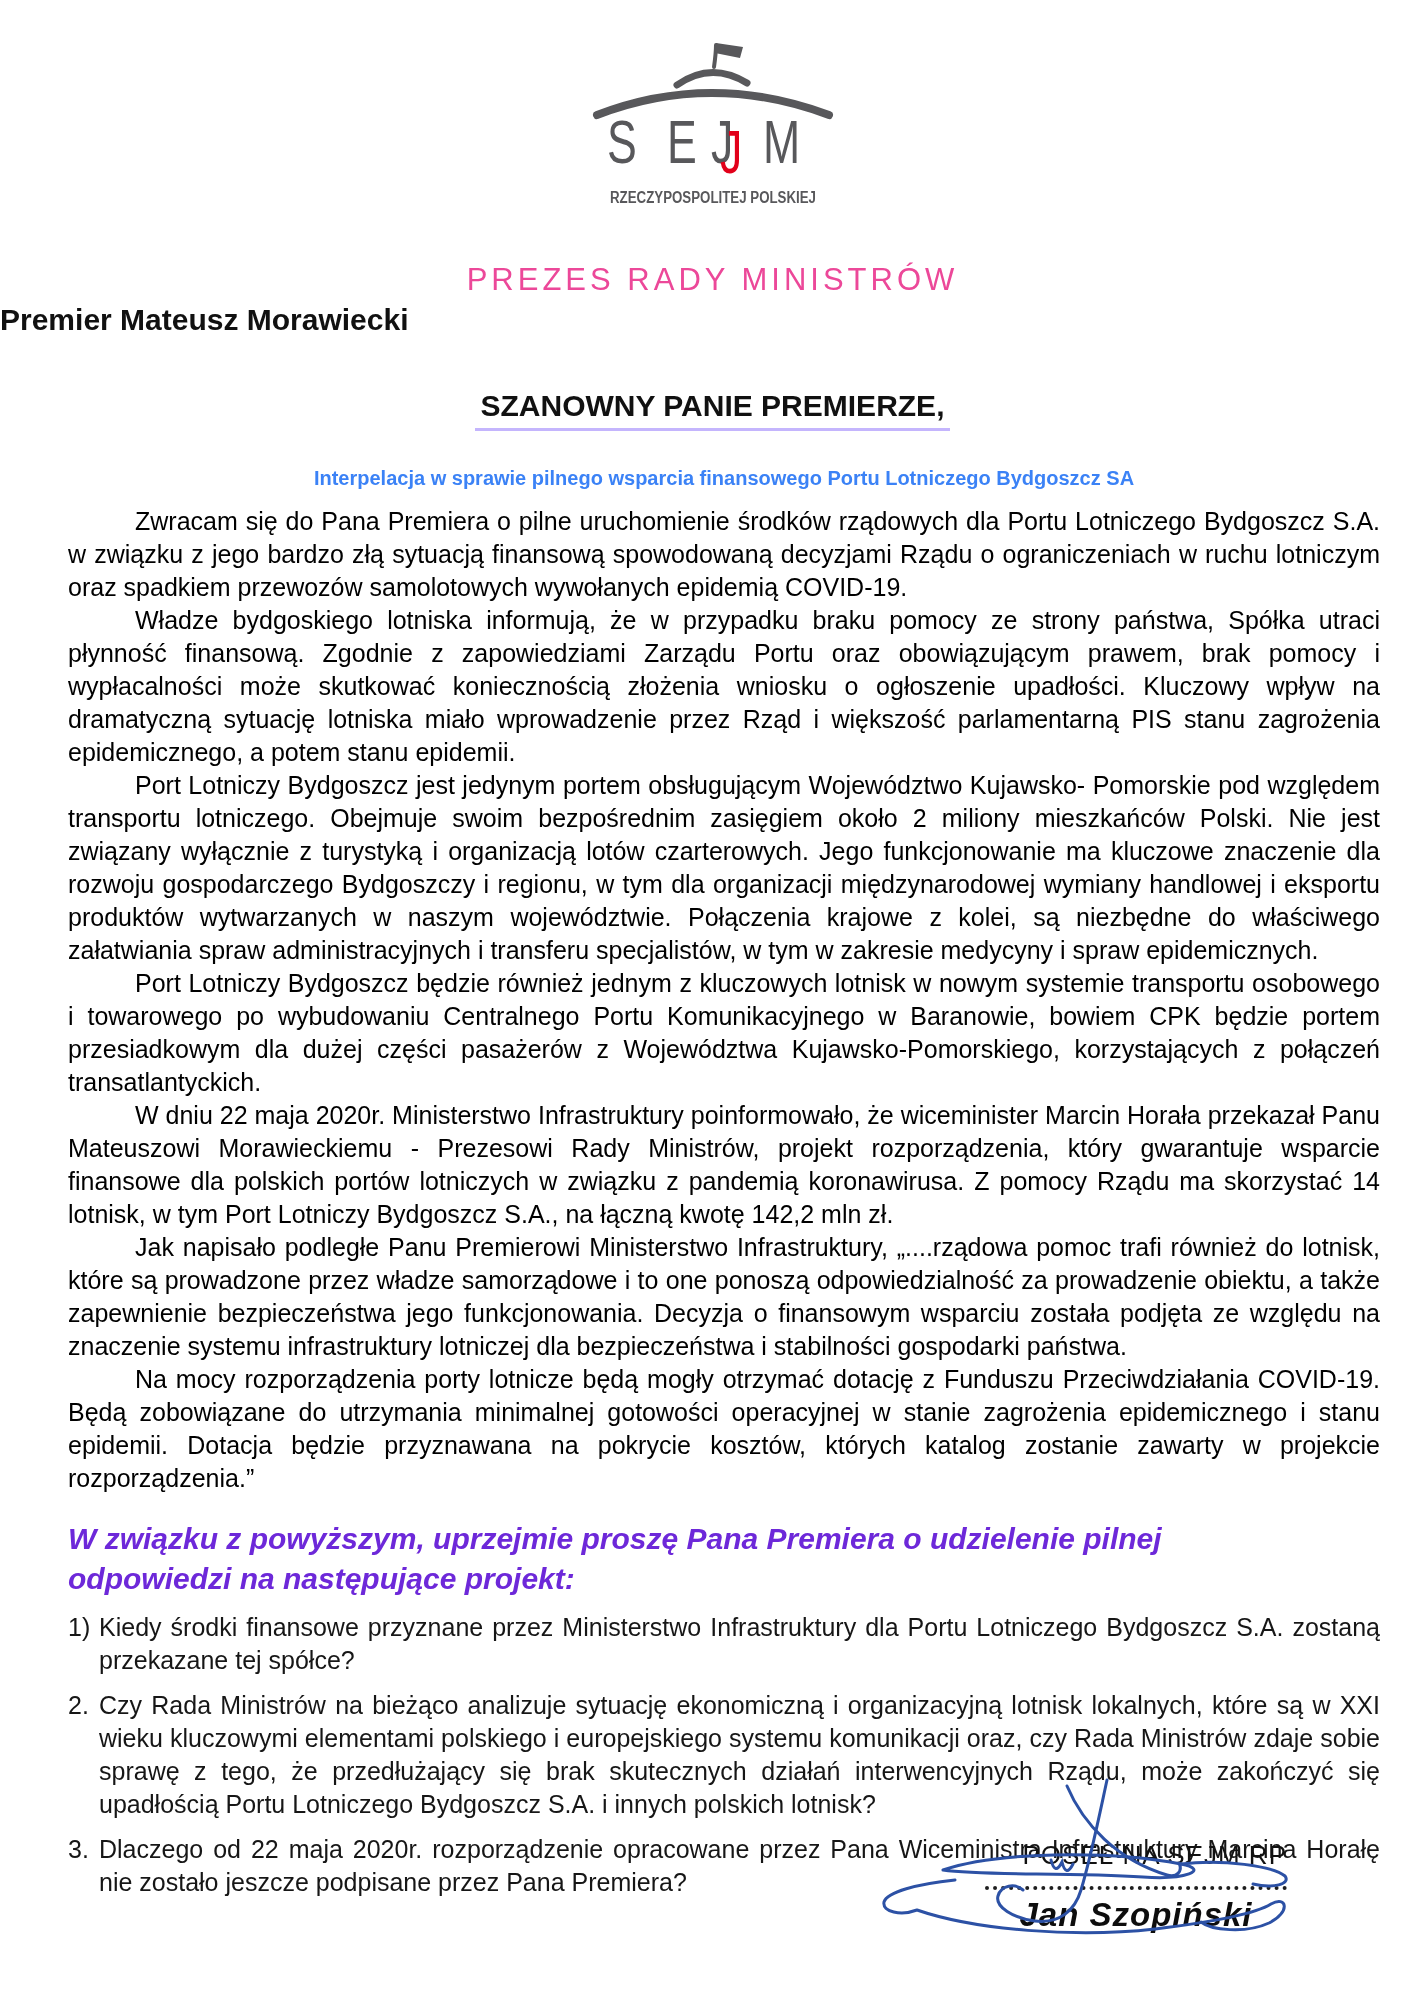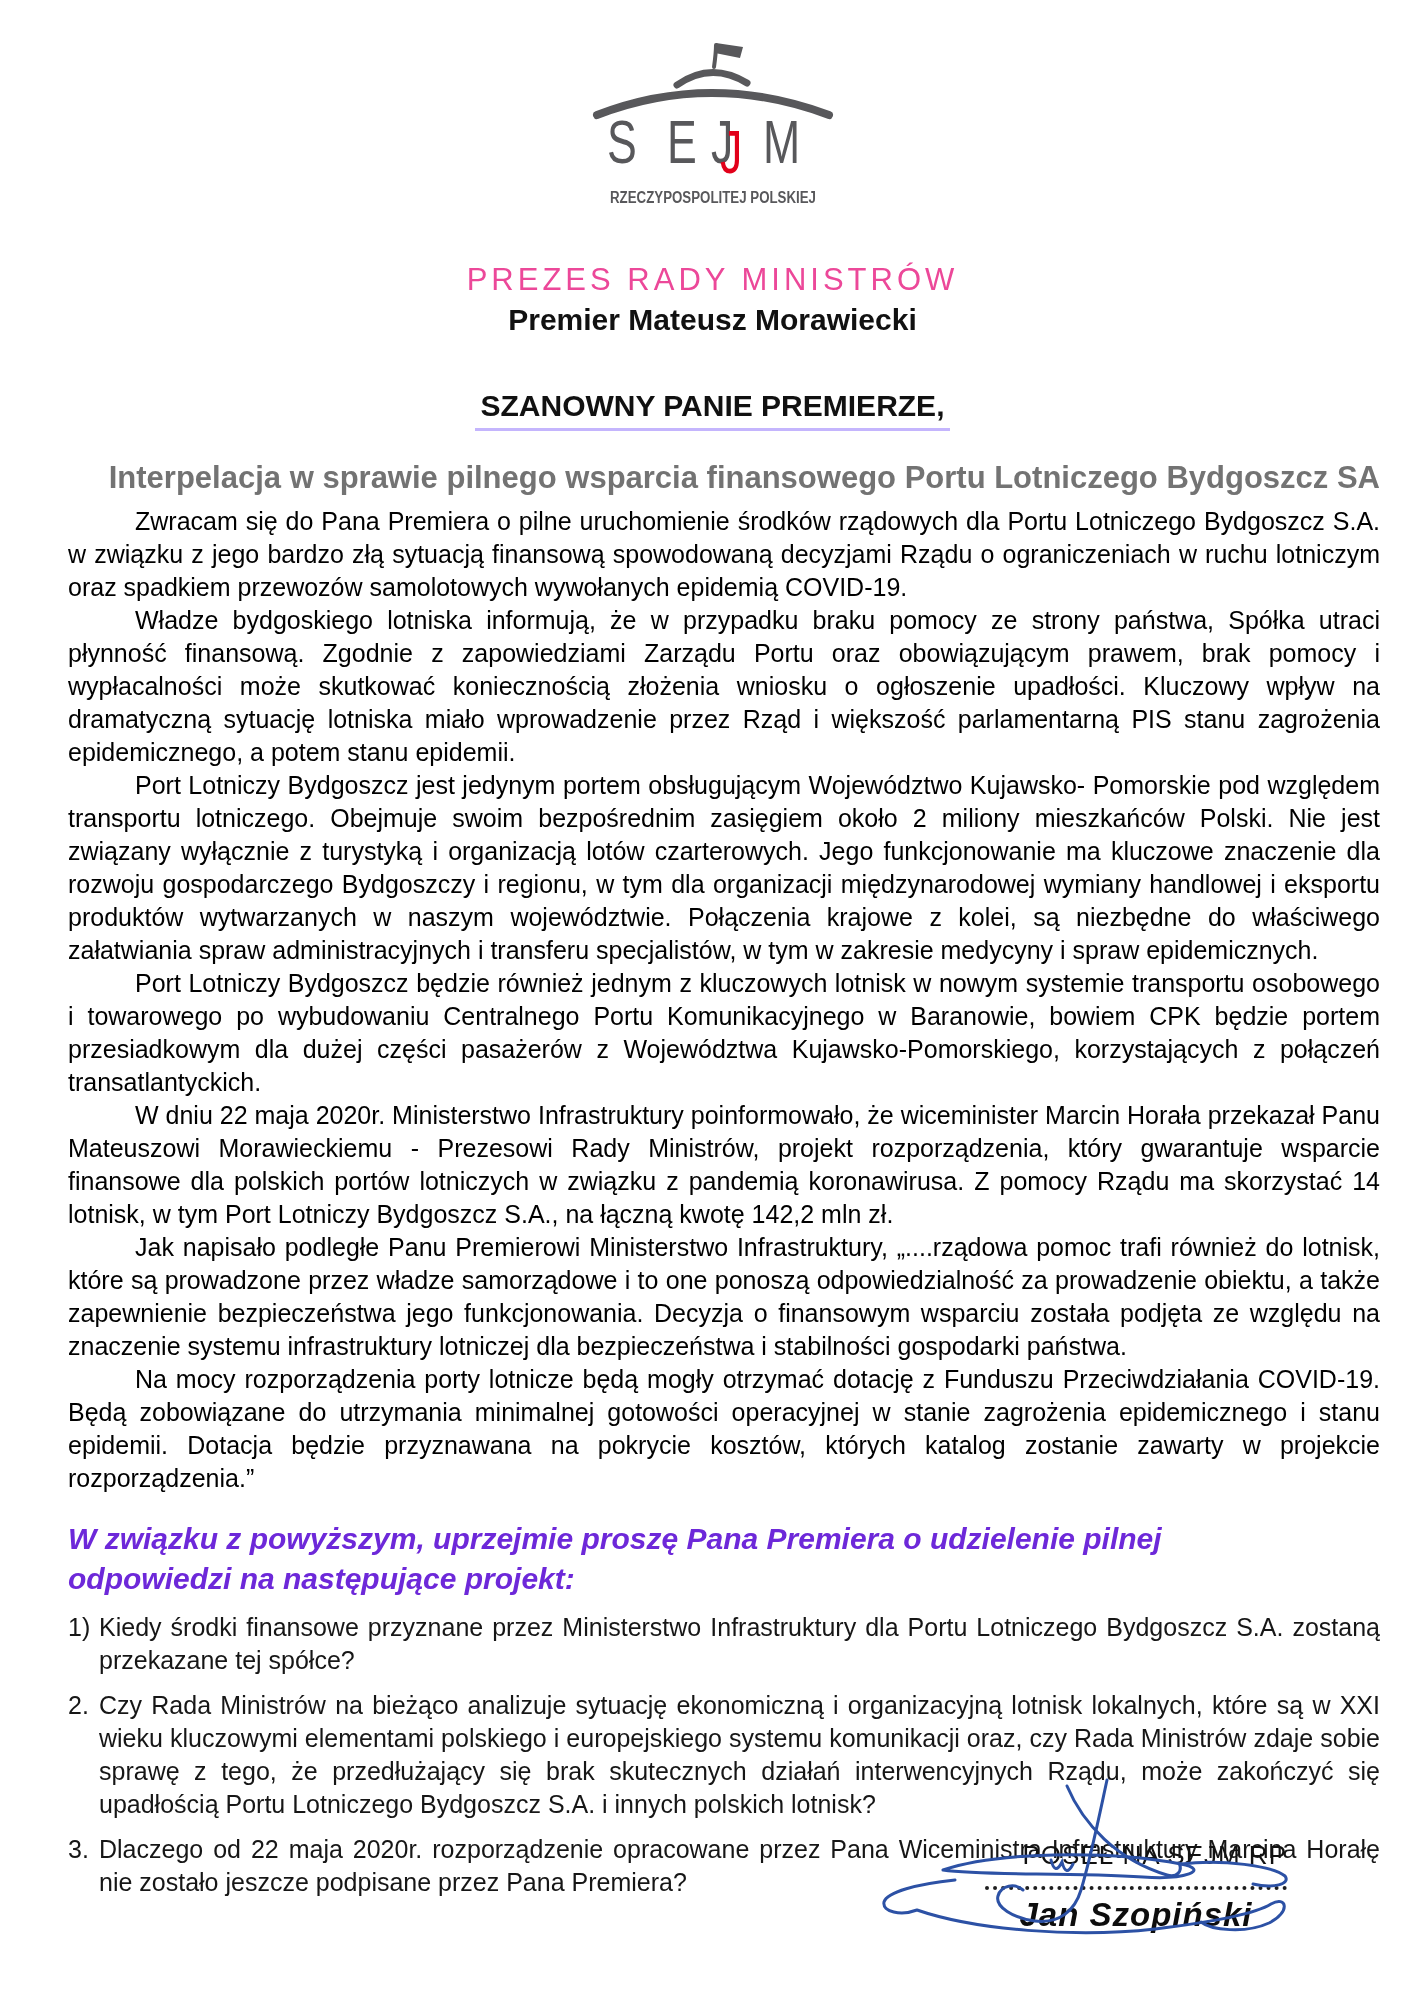--- a/index.html
+++ b/index.html
@@ -14,35 +14,35 @@
   }
   
   .logo-svg{display:block;margin:33px auto 0;}
   
   .office{
     margin-top:52px;text-align:center;
     font-size:31px;line-height:34px;font-weight:300;
     letter-spacing:4px;color:#ec4899;
   }
   .addressee{
-    margin-top:6px;text-align:center;
+    margin-top:6px;
     font-size:30px;line-height:34px;font-weight:bold;color:#111;
   }
   .salutation-row{margin-top:52px;text-align:center;}
   .salutation{
     display:inline-block;
     font-size:30px;font-weight:bold;color:#111;
     padding:0 6px 5px;
     border-bottom:3px solid #c4b5fd;
   }
   
   .doc-title{
     margin:28px 45px 0 68px;
-    text-align:right;
-    font-size:31px;font-weight:bold;line-height:38px;color:#737373;
+    text-align:center;
+    font-size:20px;font-weight:bold;line-height:38px;color:#3b82f6;
   }
   .doc-title span{display:block;}
   
   .body-text{margin:8px 45px 0 68px;}
   .para{
     margin:0;
     font-size:25px;line-height:33px;
     text-align:justify;text-indent:67px;
     color:#000000;
   }

